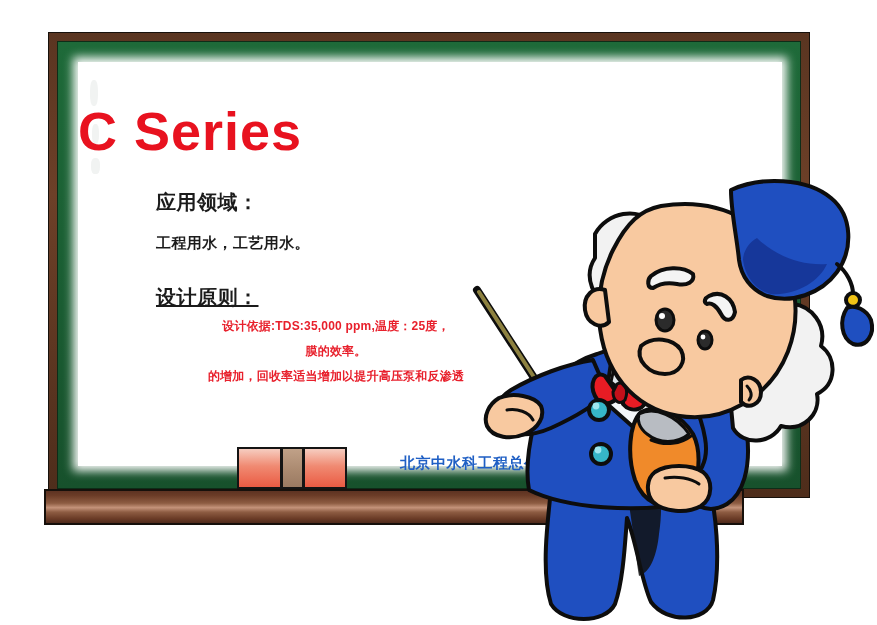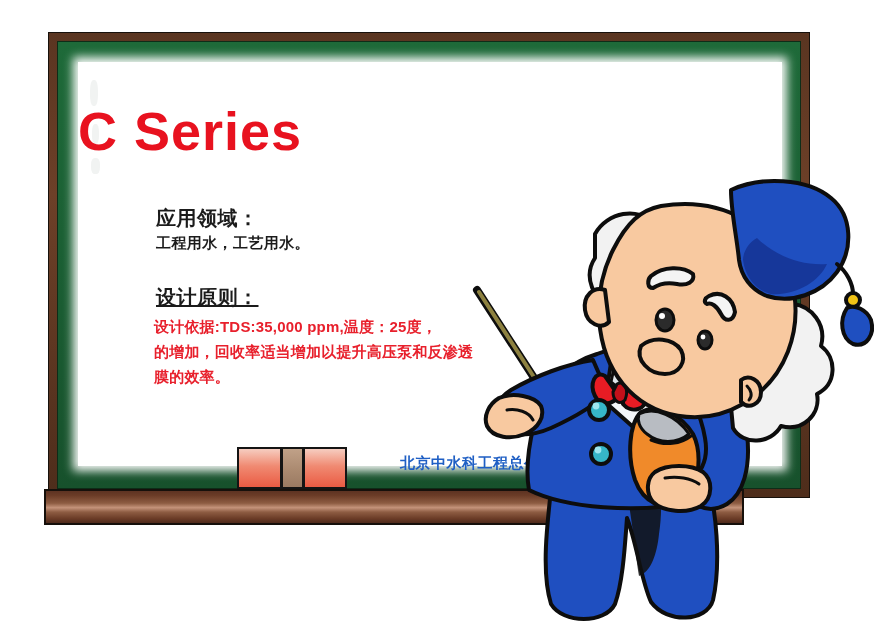--- a/index.html
+++ b/index.html
@@ -73,44 +73,45 @@
     white-space: nowrap;
   }
   .heading {
     position: absolute;
     color: #1b1b1b;
     font-size: 20px;
     font-weight: bold;
     letter-spacing: 0.5px;
     white-space: nowrap;
   }
-  .heading.h1 { left: 78px; top: 143px; }
+  .heading.h1 { left: 78px; top: 127px; }
   .heading.h2 { left: 78px; top: 222px; text-decoration: underline; }
 
   .subtext {
     position: absolute;
     left: 78px;
     top: 172px;
     color: #1b1b1b;
     font-size: 15px;
     font-weight: bold;
     letter-spacing: 0.4px;
     white-space: nowrap;
   }
 
   .redblock {
     position: absolute;
     left: 76px;
     top: 252px;
     width: 364px;
     color: #e8202c;
-    font-size: 15px;
+    font-size: 12px;
     font-weight: bold;
     line-height: 25px;
     letter-spacing: 0.2px;
+    text-align: center;
   }
   .redblock .rl { display: block; white-space: nowrap; }
 
   .company {
     position: absolute;
     left: 322px;
     top: 392px;
     color: #1f5fc4;
     font-size: 15px;
     font-weight: bold;
@@ -191,22 +192,22 @@
 
         <div class="title">C Series</div>
 
         <div class="heading h1">应用领域：</div>
         <div class="subtext">工程用水，工艺用水。</div>
 
         <div class="heading h2">设计原则：</div>
 
         <div class="redblock">
           <span class="rl">设计依据:TDS:35,000 ppm,温度：25度，</span>
+          <span class="rl">膜的效率。</span>
           <span class="rl">的增加，回收率适当增加以提升高压泵和反渗透</span>
-          <span class="rl">膜的效率。</span>
         </div>
 
         <div class="company">北京中水科工程总公司</div>
 
       </div>
     </div>
   </div>
 
   <div class="erasers">
     <div class="eraser red"></div>

